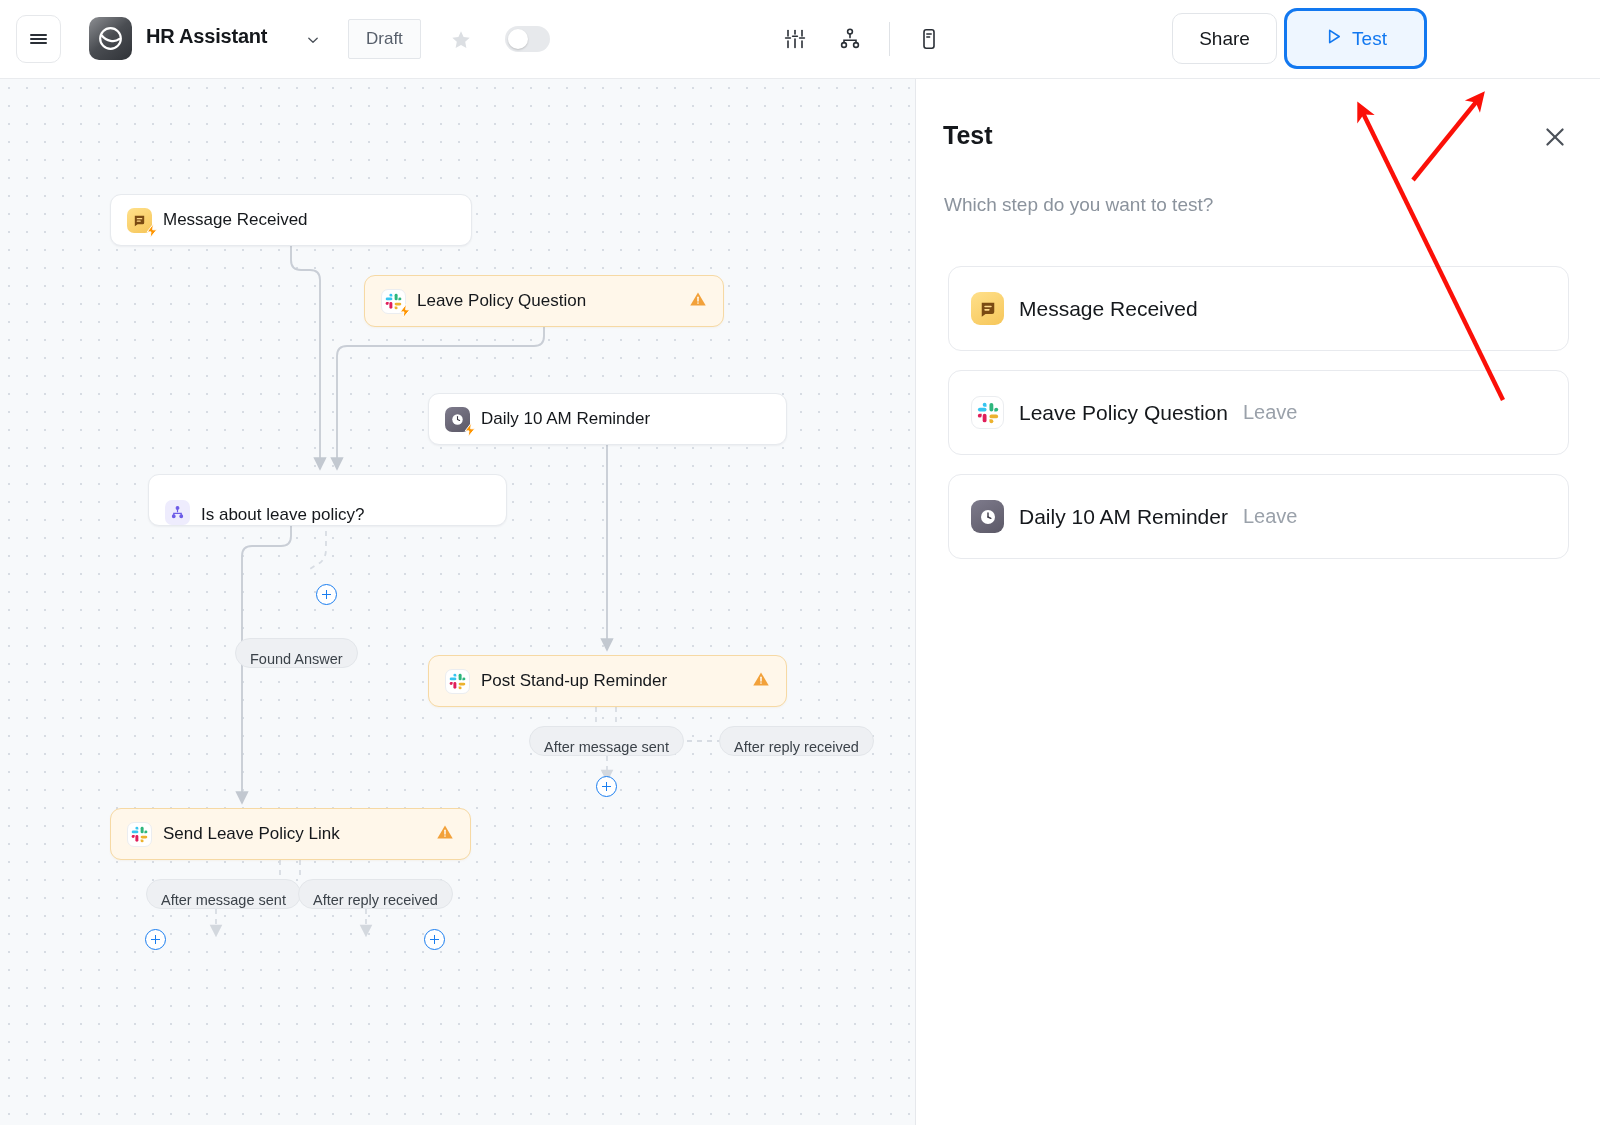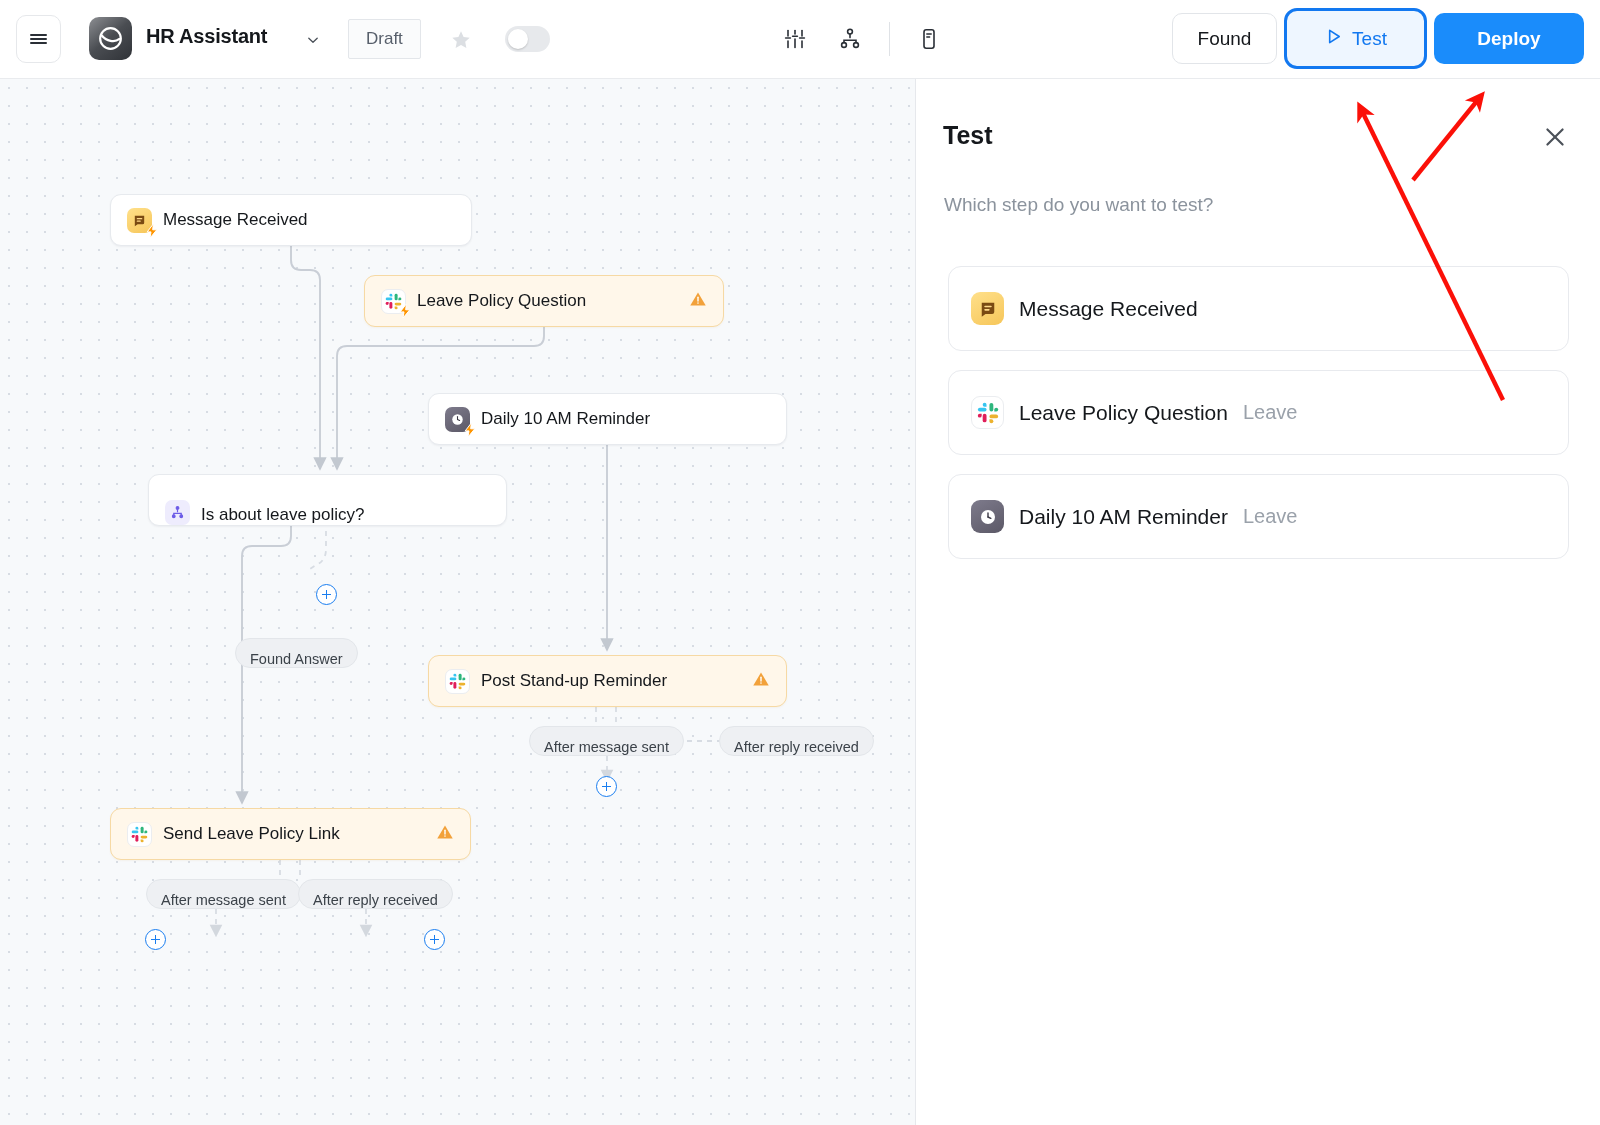--- a/index.html
+++ b/index.html
@@ -248,35 +248,32 @@
       <svg width="24" height="24" viewBox="0 0 24 24">
         <rect x="7" y="2.8" width="10" height="18.4" rx="2.2" fill="none" stroke="#2a2f36" stroke-width="1.6"></rect>
         <g stroke="#2a2f36" stroke-width="1.5" stroke-linecap="round">
           <line x1="9.8" y1="7" x2="14.2" y2="7"></line>
           <line x1="9.8" y1="10" x2="12.6" y2="10"></line>
         </g>
       </svg>
     </div>
 
     <div class="btn-share">
-      <span>Found</span>
+      <span>Share</span>
     </div>
 
     <div class="btn-test-wrap">
       <span>
         <svg width="19" height="19" viewBox="0 0 20 20">
           <path d="M6 3.6 L16 10 L6 16.4 Z" fill="none" stroke="#1278f0" stroke-width="1.7" stroke-linejoin="round"></path>
         </svg>
       </span>
       <span class="lbl">Test</span>
     </div>
 
-    <div class="btn-deploy">
-      <span>Deploy</span>
-    </div>
   </div>
 
   <div class="canvas">
     <svg class="edges">
       <defs>
         <marker id="ah" markerWidth="9" markerHeight="9" refX="4.5" refY="4.5" orient="auto">
           <path d="M1 1 L8 4.5 L1 8 Z" fill="#c2c8d0"></path>
         </marker>
         <marker id="ahd" markerWidth="9" markerHeight="9" refX="4.5" refY="4.5" orient="auto">
           <path d="M1 1 L8 4.5 L1 8 Z" fill="#d3d8de"></path>

